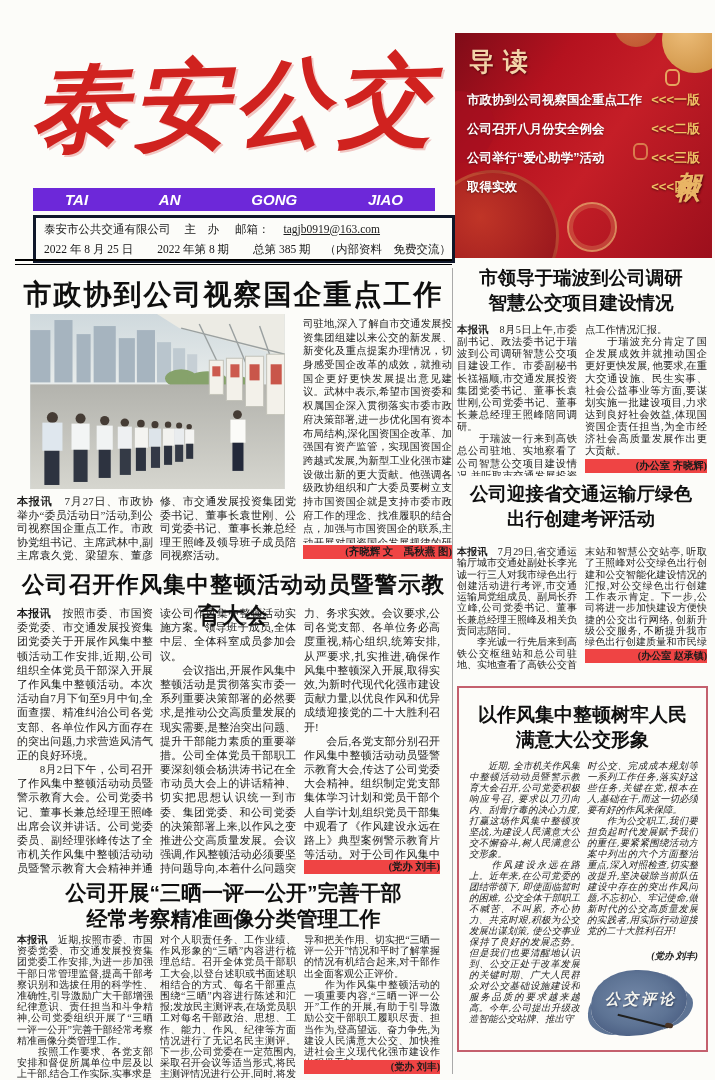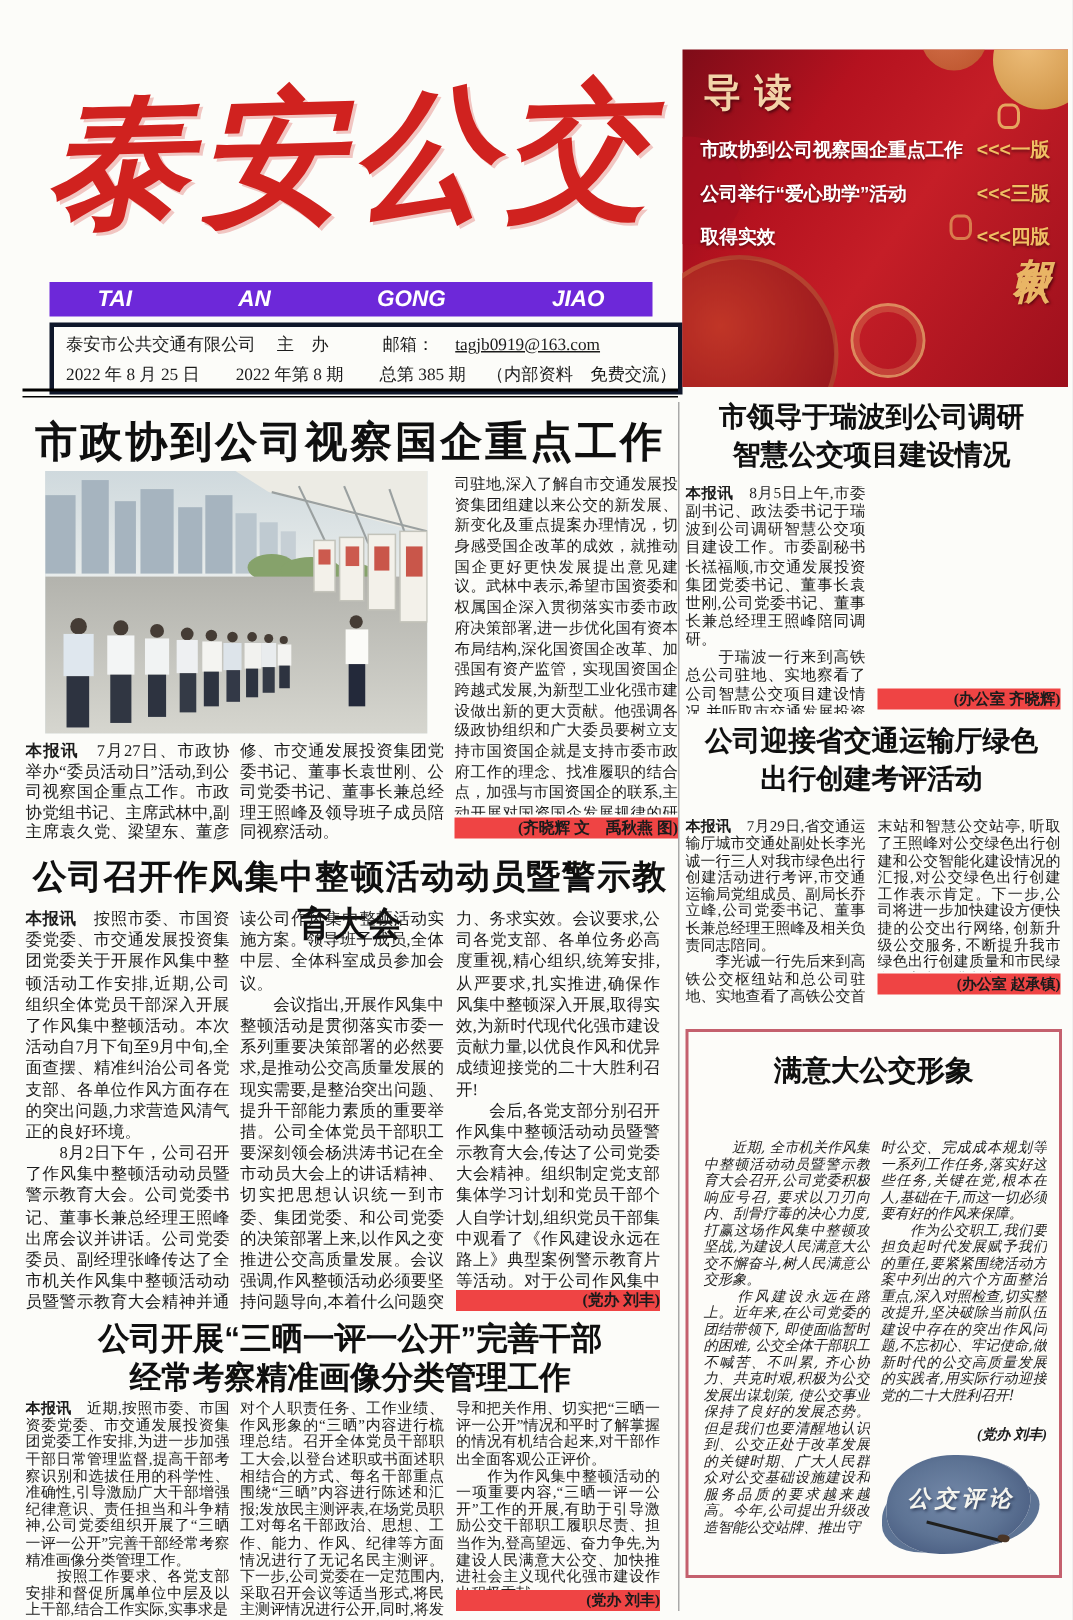--- a/index.html
+++ b/index.html
@@ -97,21 +97,21 @@
   <div class="abs calligraphy">泰安公交</div>
   <div class="abs blue-bar">
     <span>TAI</span>
     <span>AN</span>
     <span>GONG</span>
     <span>JIAO</span>
   </div>
   <div class="abs info-box">
     <div class="info-row">
       <span>泰安市公共交通有限公司</span>
-      <span style="margin-right:36px;">主　办</span>
+      <span style="margin-right:16px;">主　办</span>
       <span><span>邮箱：</span><span class="email">tagjb0919@163.com</span></span>
     </div>
     <div class="info-row">
       <span style="margin-right:24px;">2022 年 8 月 25 日</span>
       <span style="margin-right:24px;">2022 年第 8 期</span>
       <span>总第 385 期</span>
       <span>（内部资料　免费交流）</span>
     </div>
   </div>
   <div class="abs double-rule"></div>
@@ -122,20 +122,24 @@
     <div class="abs red-cbl"></div>
     <div class="abs red-cl"></div>
     <div class="abs lantern" style="right:32px;top:36px;"></div>
     <div class="abs lantern" style="right:64px;top:110px;opacity:.7;"></div>
     <div class="abs seal"></div>
     <div class="abs guide-title">导读</div>
     <div class="abs guide-list">
       <div class="guide-item">
         <span class="t">市政协到公司视察国企重点工作</span>
         <span class="p">&lt;&lt;&lt;一版</span>
+      </div>
+      <div class="guide-item">
+        <span class="t">公司召开八月份安全例会</span>
+        <span class="p">&lt;&lt;&lt;二版</span>
       </div>
       <div class="guide-item">
         <span class="t">公司举行“爱心助学”活动</span>
         <span class="p">&lt;&lt;&lt;三版</span>
       </div>
       <div class="guide-item">
         <span class="t">取得实效</span>
         <span class="p">&lt;&lt;&lt;四版</span>
       </div>
     </div>
@@ -271,33 +275,36 @@
   <div class="abs body a3-col" style="left:304px;"><span>导和把关作用、切实把“三晒一评一公开”情况和平时了解掌握的情况有机结合起来,对干部作出全面客观公正评价。
 　　作为作风集中整顿活动的一项重要内容,“三晒一评一公开”工作的开展,有助于引导激励公交干部职工履职尽责、担当作为,登高望远、奋力争先,为建设人民满意大公交、加快推进社会主义现代化强市建设作出积极贡献。</span></div>
   <div class="abs byline a3-byline">(党办 刘丰)</div>
 
   <div class="abs headline r-headline r1-headline">
     <div>市领导于瑞波到公司调研</div>
     <div>智慧公交项目建设情况</div>
   </div>
   <div class="abs body r-col r1-col1"><span class="lead">本报讯</span><span>　8月5日上午,市委副书记、政法委书记于瑞波到公司调研智慧公交项目建设工作。市委副秘书长禚福顺,市交通发展投资集团党委书记、董事长袁世刚,公司党委书记、董事长兼总经理王照峰陪同调研。
 　　于瑞波一行来到高铁总公司驻地、实地察看了公司智慧公交项目建设情况,并听取市交通发展投资集团重</span></div>
+  <div class="abs body r-col r1-col2"><span>点工作情况汇报。
+　　于瑞波充分肯定了国企发展成效并就推动国企更好更快发展, 他要求,在重大交通设施、民生实事、社会公益事业等方面,要谋划实施一批建设项目,力求达到良好社会效益,体现国资国企责任担当,为全市经济社会高质量发展作出更大贡献。</span></div>
   <div class="abs byline r1-byline">(办公室 齐晓辉)</div>
 
   <div class="abs headline r-headline r2-headline">
     <div>公司迎接省交通运输厅绿色</div>
     <div>出行创建考评活动</div>
   </div>
   <div class="abs body r-col r2-col1"><span class="lead">本报讯</span><span>　7月29日,省交通运输厅城市交通处副处长李光诚一行三人对我市绿色出行创建活动进行考评,市交通运输局党组成员、副局长乔立峰,公司党委书记、董事长兼总经理王照峰及相关负责同志陪同。
 　　李光诚一行先后来到高铁公交枢纽站和总公司驻地、实地查看了高铁公交首</span></div>
   <div class="abs body r-col r2-col2"><span>末站和智慧公交站亭, 听取了王照峰对公交绿色出行创建和公交智能化建设情况的汇报,对公交绿色出行创建工作表示肯定。下一步,公司将进一步加快建设方便快捷的公交出行网络, 创新升级公交服务, 不断提升我市绿色出行创建质量和市民绿色公交出行满意度。</span></div>
   <div class="abs byline r2-byline">(办公室 赵承镇)</div>
 
   <div class="abs r3-box">
     <div class="abs headline r3-headline">
+      <div>以作风集中整顿树牢人民</div>
       <div>满意大公交形象</div>
     </div>
     <div class="abs body r3-col r3-col1"><span>　　近期, 全市机关作风集中整顿活动动员暨警示教育大会召开,公司党委积极响应号召, 要求以刀刃向内、刮骨疗毒的决心力度,打赢这场作风集中整顿攻坚战,为建设人民满意大公交不懈奋斗,树人民满意公交形象。
 　　作风建设永远在路上。近年来,在公司党委的团结带领下, 即使面临暂时的困难, 公交全体干部职工不喊苦、不叫累, 齐心协力、共克时艰,积极为公交发展出谋划策, 使公交事业保持了良好的发展态势。但是我们也要清醒地认识到、公交正处于改革发展的关键时期、广大人民群众对公交基础设施建设和服务品质的要求越来越高。今年,公司提出升级改造智能公交站牌、推出守</span></div>
     <div class="abs body r3-col r3-col2"><span>时公交、完成成本规划等一系列工作任务,落实好这些任务,关键在党,根本在人,基础在干,而这一切必须要有好的作风来保障。
 　　作为公交职工,我们要担负起时代发展赋予我们的重任,要紧紧围绕活动方案中列出的六个方面整治重点,深入对照检查,切实整改提升,坚决破除当前队伍建设中存在的突出作风问题,不忘初心、牢记使命,做新时代的公交高质量发展的实践者,用实际行动迎接党的二十大胜利召开!</span></div>
     <div class="abs byline r3-byline">(党办 刘丰)</div>
     <div class="abs ink-wrap">
       <div class="ink-blob"></div>
       <div class="ink-label">公交评论</div>

